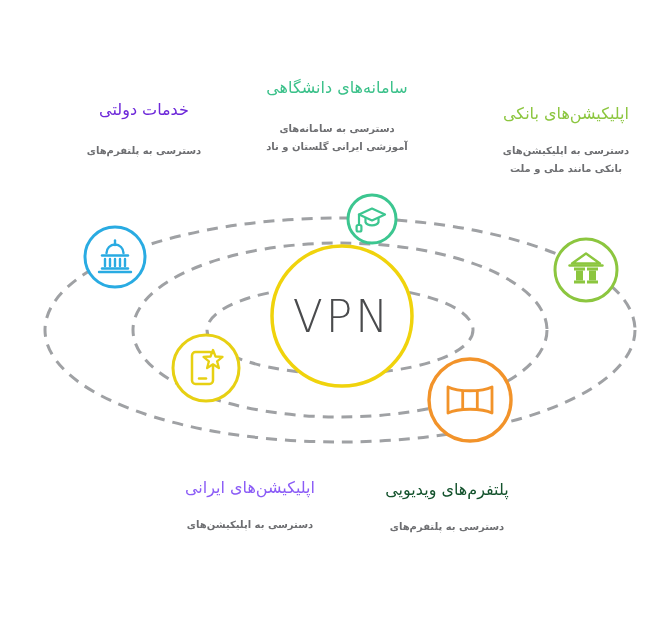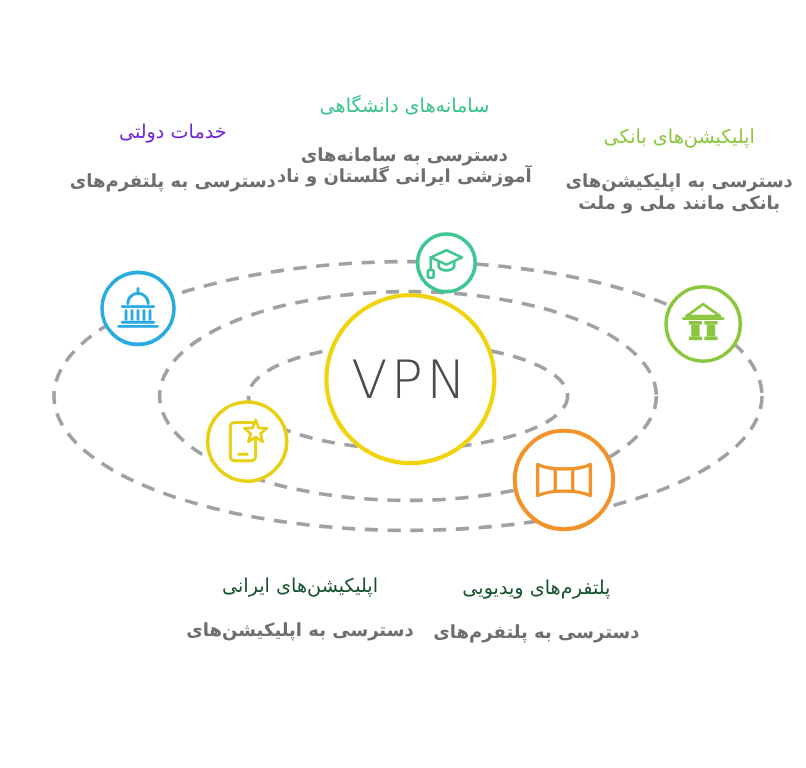--- a/index.html
+++ b/index.html
@@ -10,21 +10,21 @@
   }
   .stage{position:absolute;left:0;top:0;width:672px;height:640px;}
   svg{position:absolute;left:0;top:0;}
   .label-block{
     position:absolute;direction:rtl;text-align:center;
   }
   .block-title{
     font-size:16px;font-weight:normal;line-height:24px;text-align:center;
   }
   .block-body{
-    font-size:15px;font-weight:bold;line-height:18px;color:#6D6E71;
+    font-size:10px;font-weight:bold;line-height:18px;color:#6D6E71;
   }
   .block-body .line{display:block;}
   .mt-lg{margin-top:20px;}
   .mt-md{margin-top:16px;}
 </style>
 </head>
 <body>
 
 <div class="stage">
 
@@ -117,21 +117,21 @@
 
   <div class="label-block" style="left:446px;top:102px;width:240px;">
     <div class="block-title" style="color: rgb(140, 198, 63);">اپلیکیشن‌های بانکی</div>
     <div class="block-body mt-md">
       <span class="line">دسترسی به اپلیکیشن‌های</span>
       <span class="line">بانکی مانند ملی و ملت</span>
     </div>
   </div>
 
   <div class="label-block" style="left:130px;top:476px;width:240px;">
-    <div class="block-title" style="color: #14532d;">اپلیکیشن‌های ایرانی</div>
+    <div class="block-title" style="color: #8b5cf6;">اپلیکیشن‌های ایرانی</div>
     <div class="block-body mt-md">
       <span class="line">دسترسی به اپلیکیشن‌های</span>
     </div>
   </div>
 
   <div class="label-block" style="left:327px;top:478px;width:240px;">
     <div class="block-title" style="color: #14532d;">پلتفرم‌های ویدیویی</div>
     <div class="block-body mt-md">
       <span class="line">دسترسی به پلتفرم‌های</span>
     </div>

